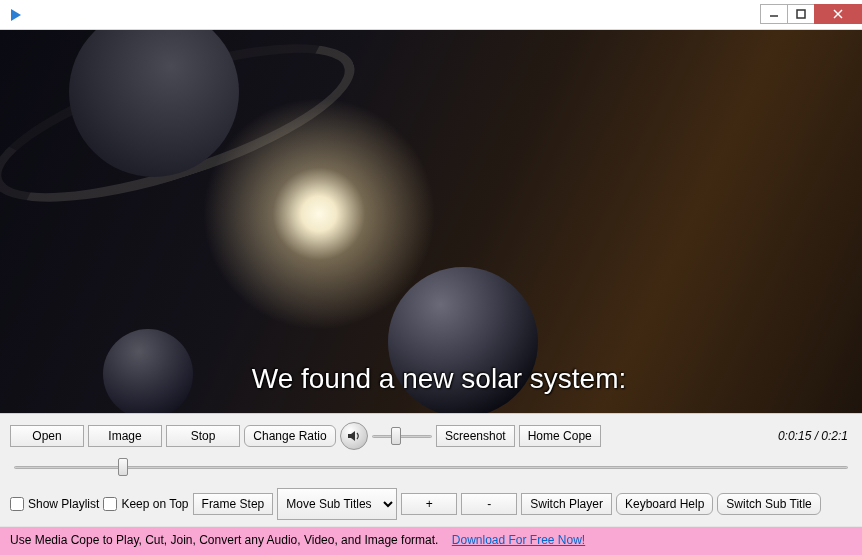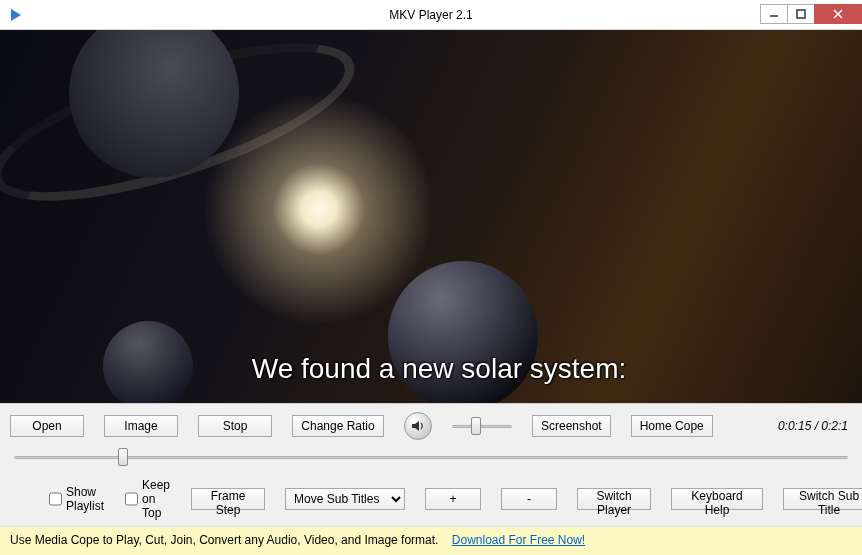--- a/index.html
+++ b/index.html
@@ -106,43 +106,43 @@
   }
   
   .controls {
     background: #f0f0f0;
     border-top: 1px solid #d0d0d0;
     padding: 8px 10px 6px 10px;
   }
   .row {
     display: flex;
     align-items: center;
-    gap: 20px;
+    gap: 4px;
     min-height: 26px;
   }
   .row1 { margin-bottom: 4px; }
   .row2 { margin-bottom: 8px; }
-  .row3 { margin-bottom: 0; margin-left: 39px; }
+  .row3 { margin-bottom: 0; }
   .btn {
     background: linear-gradient(#fdfdfd,#ececec);
     border: 1px solid #a8a8a8;
     height: 22px;
     min-width: 74px;
     font-size: 12px;
     font-family: inherit;
     padding: 0 8px;
     cursor: default;
     color: #000;
   }
   .btn.small { min-width: 56px; }
-  .btn.wide { min-width: 92px; }
+  .btn.wide { min-width: 92px; border-radius: 6px; }
   .select {
     background: linear-gradient(#fdfdfd,#ececec);
     border: 1px solid #a8a8a8;
-    height: 22px;
+    height: 32px;
     font-size: 12px;
     font-family: inherit;
     padding: 0 4px;
     min-width: 120px;
   }
   .mute-btn {
     width: 28px; height: 28px;
     border-radius: 50%;
     background: radial-gradient(circle at 35% 30%, #fff, #cfcfcf 70%, #aaa 100%);
     border: 1px solid #999;
@@ -174,38 +174,37 @@
   .slider.volume .thumb { left: 32%; }
   .slider.seek { flex: 1; margin: 0 4px; }
   .slider.seek .thumb { left: 12.5%; }
   .time { margin-left: auto; font-size: 12px; color: #000; padding-right: 4px; white-space: nowrap; font-style: italic; }
   .chk {
     display: flex; align-items: center; gap: 4px;
     font-size: 12px;
   }
   .chk input { width: 14px; height: 14px; }
   .footer {
-    background: #fef9c3;
+    background: #f9a8d4;
     padding: 6px 10px 8px 10px;
     font-size: 12px;
     color: #000;
     border-top: 1px solid #e5e5e5;
   }
   .footer a { color: #0066cc; text-decoration: underline; cursor: pointer; }
 </style>
 </head>
 <body>
 
 <div class="titlebar">
   <div class="app-icon">
     <svg width="16" height="16" viewBox="0 0 16 16">
         <polygon points="3,2 13,8 3,14" fill="#2b7fd4"></polygon>
       </svg>
   </div>
-  <div class="title">MKV Player 2.1</div>
   <div class="win-controls">
     <div class="win-btn min">
       <svg width="10" height="10">
           <line x1="1" y1="7" x2="9" y2="7" stroke="#333" stroke-width="1.5"></line>
         </svg>
     </div>
     <div class="win-btn max">
       <svg width="10" height="10">
           <rect x="1" y="1" width="8" height="8" fill="none" stroke="#333" stroke-width="1.5"></rect>
         </svg>

